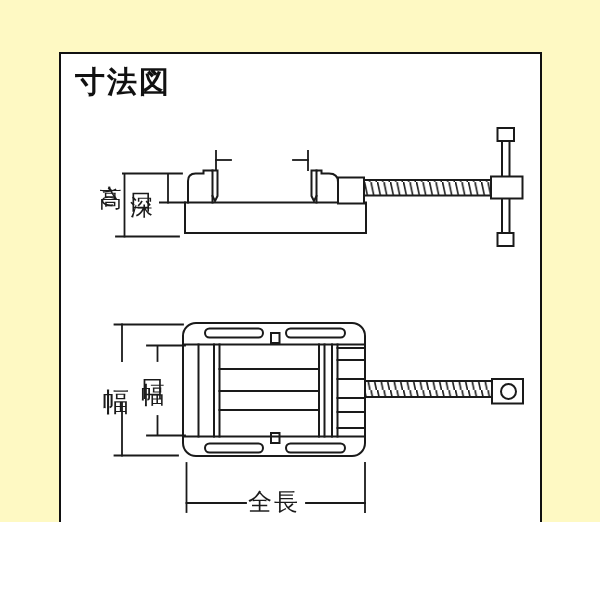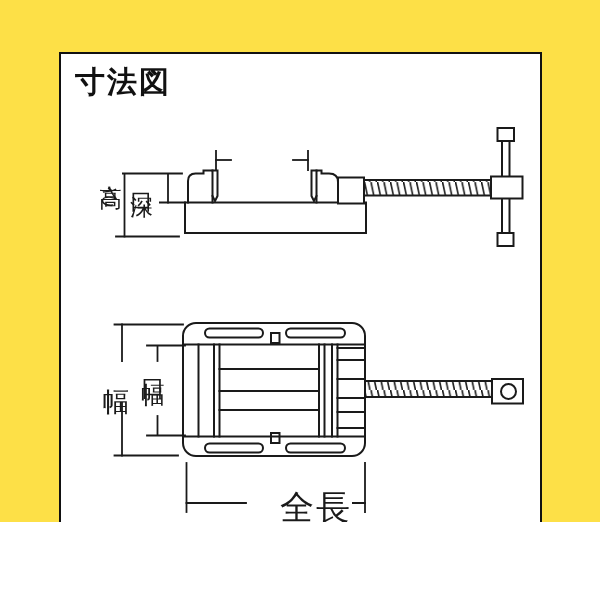--- a/index.html
+++ b/index.html
@@ -1,19 +1,19 @@
 <!DOCTYPE html>
 <html><head>
 <meta charset="utf-8">
 <style>
   html,body{margin:0;padding:0;background:#ffffff;}
   .canvas{
     position:relative;
     width:600px;height:522px;
-    background:#fde047;
+    background:#fef9c3;
     font-family:"Liberation Sans",sans-serif;
     color:#1a1a1a;
     overflow:hidden;
   }
   .frame{
     position:absolute;
     left:59px;top:52px;
     width:479px;height:493px;
     border:2px solid #111111;
     background:#ffffff;
@@ -40,21 +40,21 @@
     font-size:30px;
     font-weight:600;
     letter-spacing:2px;
     color:#111111;
   }
   .lbl-kuchiaki{left:230px;top:142px;font-size:26px;letter-spacing:4px;}
   .lbl-takasa{left:99px;top:167px;font-size:23px;}
   .lbl-kuchifuka{left:130px;top:176px;font-size:23px;}
   .lbl-haba{left:102px;top:367px;font-size:27px;}
   .lbl-kuchihaba{left:141px;top:362px;font-size:24px;}
-  .lbl-zencho{left:248px;top:490px;font-size:34px;letter-spacing:2px;margin-left:32px;}
+  .lbl-zencho{left:248px;top:490px;font-size:24px;letter-spacing:2px;}
 </style>
 </head>
 <body>
 
 <div class="canvas">
 
   <div class="frame"></div>
 
   <div class="title">寸法図</div>
 

